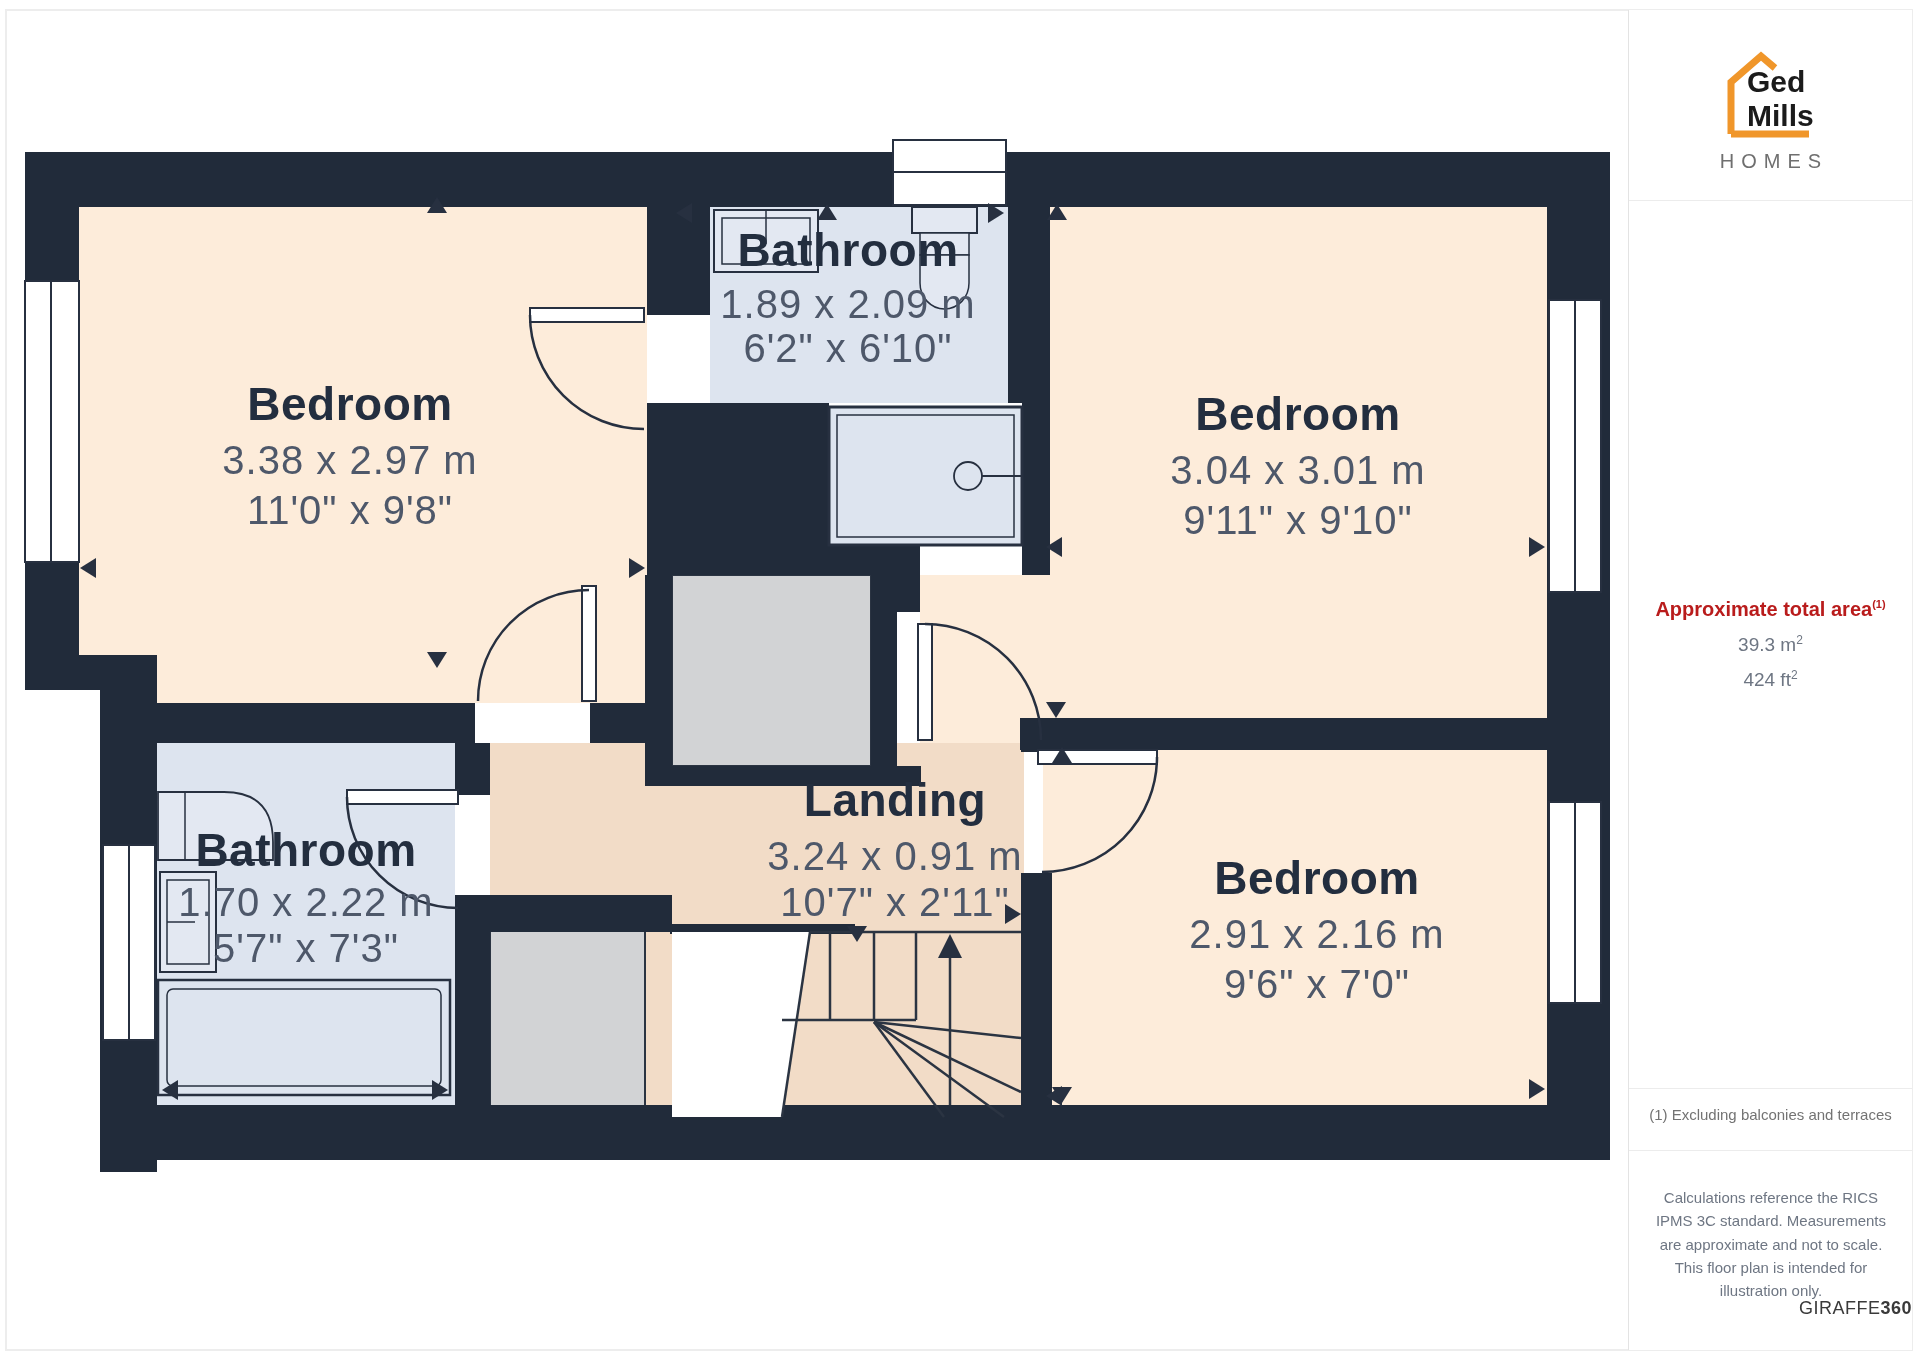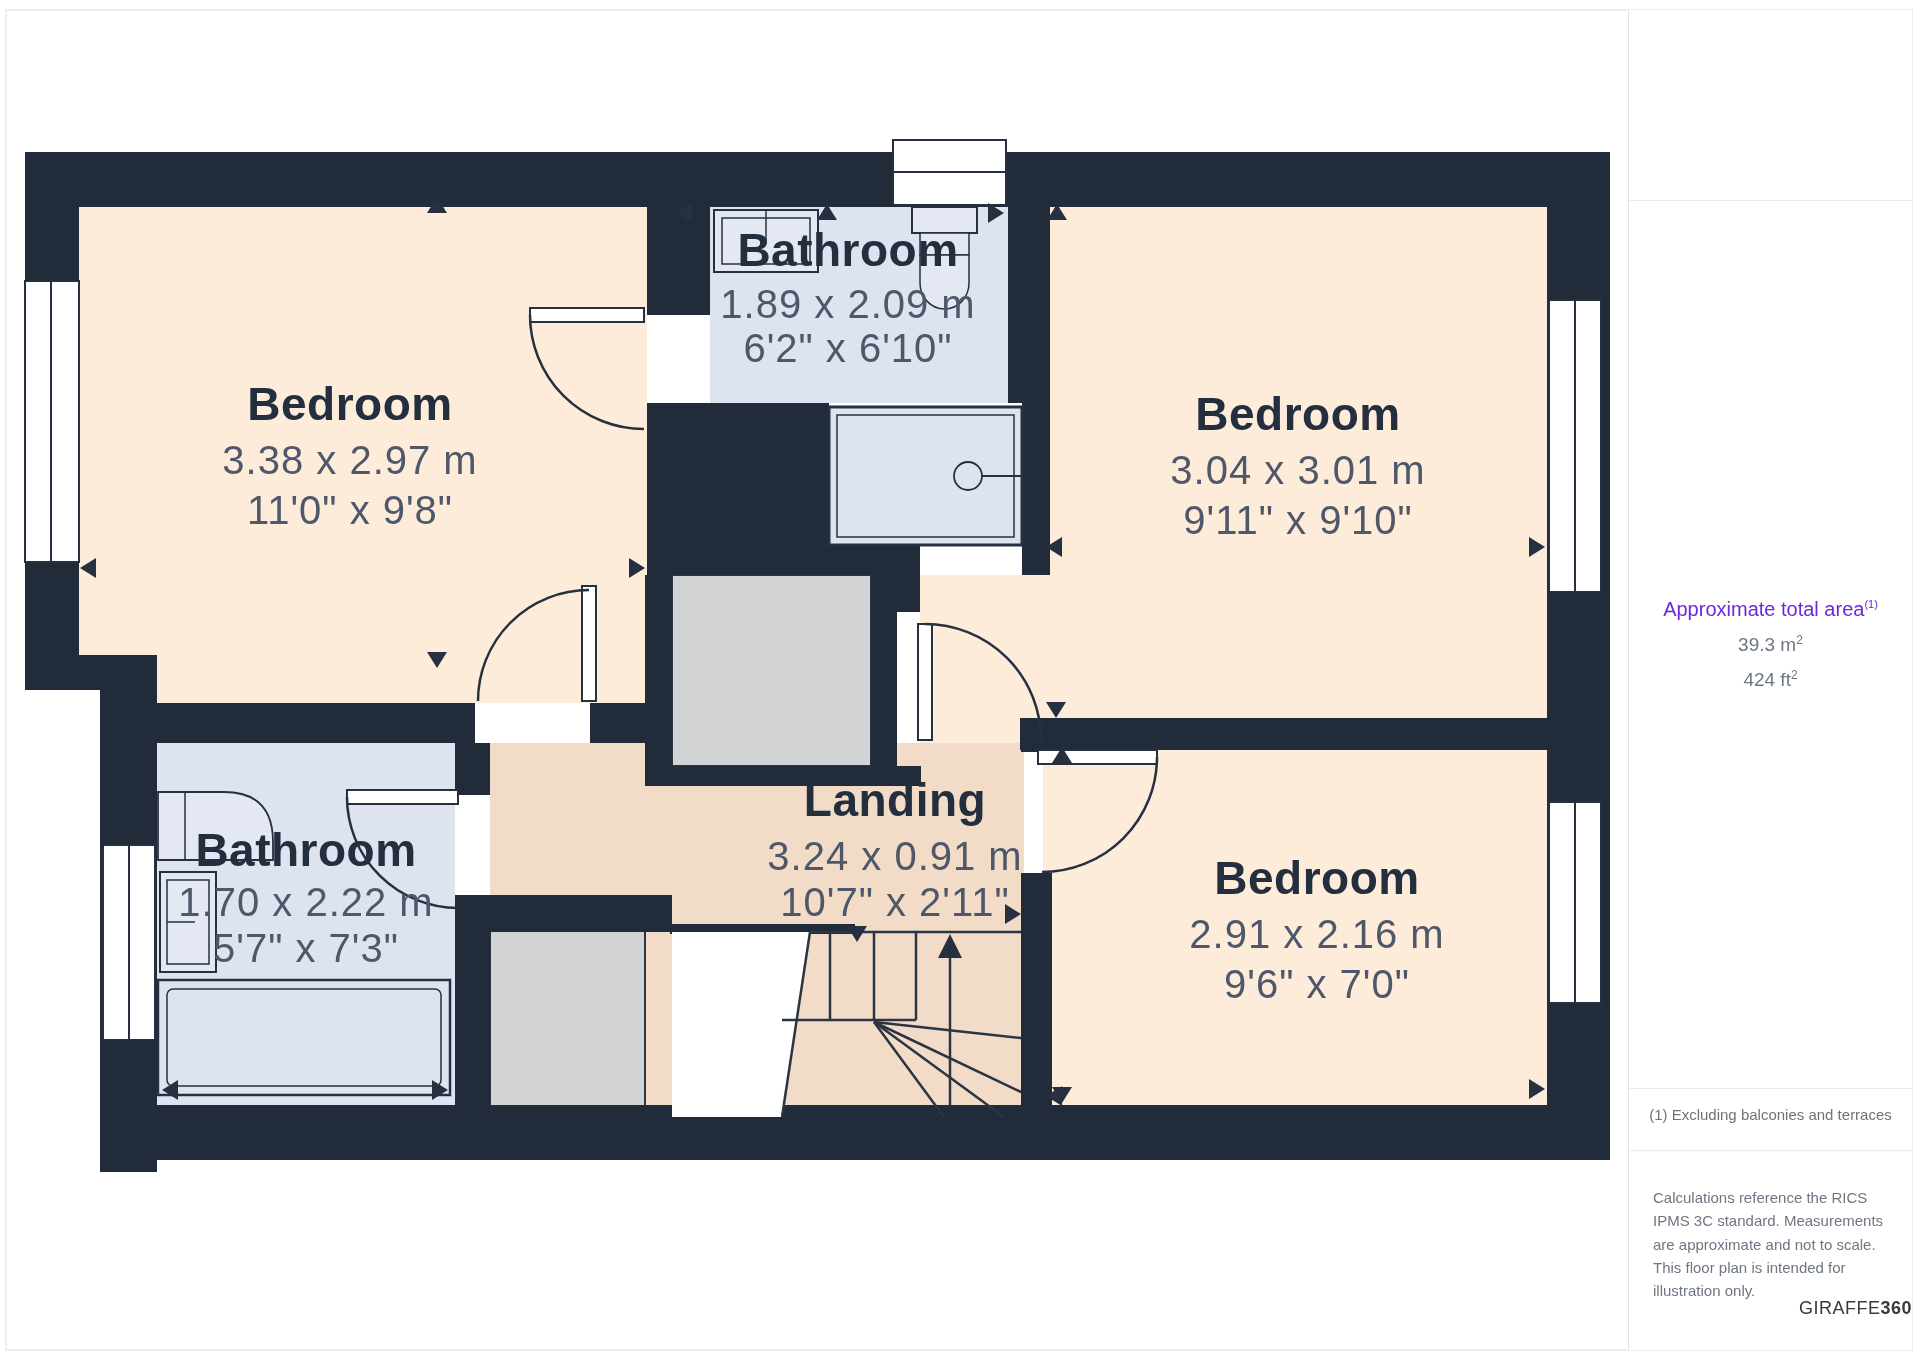--- a/index.html
+++ b/index.html
@@ -10,26 +10,26 @@
   .room-name { font-size:46px; font-weight:700; fill:#232e3f; letter-spacing:0.5px; }
   .room-dims { font-size:40px; fill:#4e586a; letter-spacing:1px; }
   .floor-label { position:absolute; left:0; top:1312px; width:1628px; text-align:center;
                  font-size:22px; font-weight:700; color:#232e3f;margin-top:44px; }
   .sidebar { position:absolute; left:1628px; top:10px; width:284px; height:1340px; background:#fff;
              border-left:1px solid #e3e3e3; }
   .sidebar-divider { position:absolute; left:0; width:100%; border-top:1px solid #ececec; }
   .logo-wrap { position:absolute; top:38px; left:0; width:100%; text-align:center; }
   .logo-homes { margin-top:2px; font-size:20px; letter-spacing:7px; color:#6f6f6f; font-weight:500; padding-left:7px; }
   .area-block { position:absolute; top:588px; left:0; width:100%; text-align:center; }
-  .area-title { font-size:20px; font-weight:400; color:#6d28d9; }
+  .area-title { font-size:20px; font-weight:700; color:#b91c1c; }
   .area-title sup { font-size:11px; }
   .area-val { font-size:19px; color:#6e7683; margin-top:12px; }
   .area-val sup { font-size:12px; }
   .footnote { position:absolute; top:1096px; left:0; width:100%; text-align:center; font-size:15px; color:#737373; }
-  .disclaimer { position:absolute; top:1176px; left:24px; width:236px; 
+  .disclaimer { position:absolute; top:1176px; left:24px; width:236px; text-align:center;
                 font-size:15px; line-height:1.55; color:#6e7683; }
   .brand { position:absolute; top:1288px; left:0; width:100%; text-align:right; font-size:18px;
            letter-spacing:0.5px; color:#3a3a3a; }
   .brand b { font-weight:700; }
 </style>
 </head>
 <body>
 
 <div class="page">
   <div class="frame"></div>
@@ -223,20 +223,29 @@
       <text class="room-dims" x="1317" y="948">2.91 x 2.16 m</text>
       <text class="room-dims" x="1317" y="998">9'6" x 7'0"</text>
     </g>
   </svg>
 
   <div class="floor-label">Floor 1</div>
 
   <div class="sidebar">
     <div class="sidebar-divider" style="top:190px;"></div>
 
+    <div class="logo-wrap">
+      <svg width="132" height="96" viewBox="0 0 132 96">
+        <polyline points="26,86 26,34 56,8 70,20" fill="none" stroke="#f0962a" stroke-width="7"></polyline>
+        <line x1="26" y1="86" x2="104" y2="86" stroke="#f0962a" stroke-width="7"></line>
+        <text x="42" y="44" font-family="Liberation Sans, sans-serif" font-size="30" font-weight="700" fill="#1b1b1b">Ged</text>
+        <text x="42" y="78" font-family="Liberation Sans, sans-serif" font-size="30" font-weight="700" fill="#1b1b1b">Mills</text>
+      </svg>
+      <div class="logo-homes">HOMES</div>
+    </div>
 
     <div class="area-block">
       <div class="area-title"><span>Approximate total area</span><sup>(1)</sup></div>
       <div class="area-val"><span>39.3 m</span><sup>2</sup></div>
       <div class="area-val"><span>424 ft</span><sup>2</sup></div>
     </div>
 
     <div class="sidebar-divider" style="top:1078px;"></div>
     <div class="footnote">(1) Excluding balconies and terraces</div>
     <div class="sidebar-divider" style="top:1140px;"></div>

